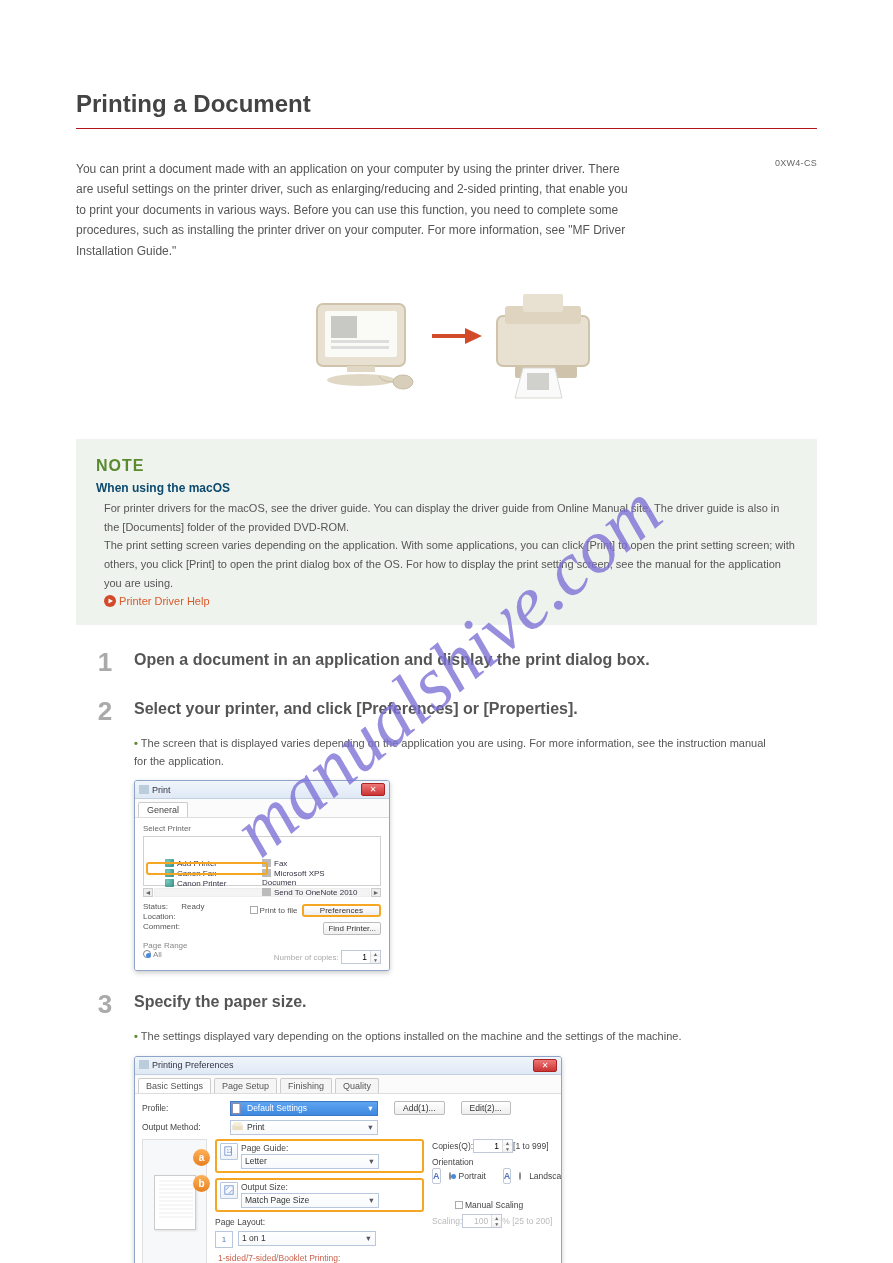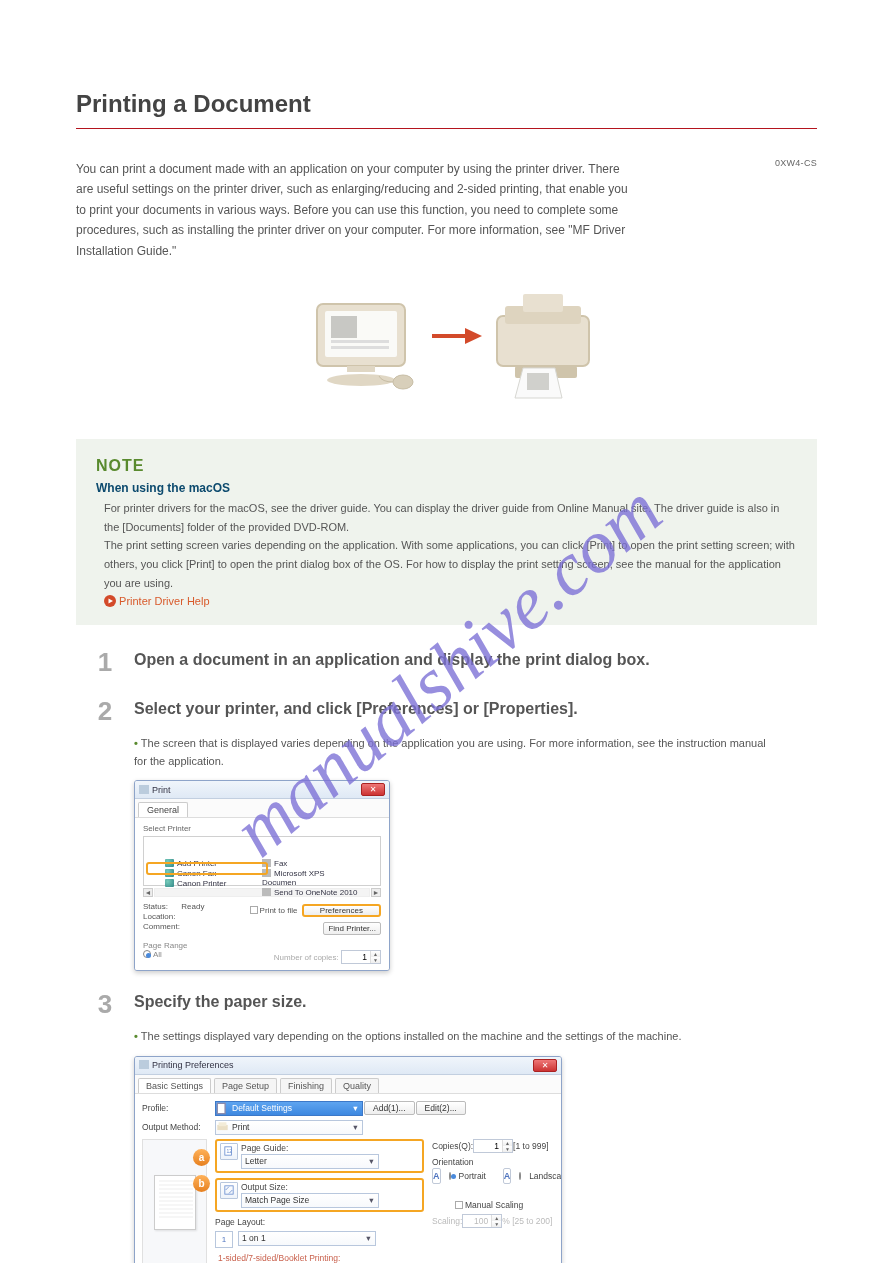--- a/index.html
+++ b/index.html
@@ -54,21 +54,21 @@
   .chk { display: inline-block; width: 8px; height: 8px; border: 1px solid #aaa; background: #fff; vertical-align: -1px; margin-right: 2px; }
   .btn-sm { display: inline-block; border: 1px solid #bbb; border-radius: 2px; padding: 1px 4px; background: linear-gradient(#fff,#eee); font-size: 8px; color: #333; margin-top: 2px; }
   .pref-hl { border: 2px solid #f5a623; border-radius: 3px; padding: 0 16px; }
   .prange { margin-top: 6px; color: #888; }
   .prange .opt { margin-bottom: 1px; }
   .ncopies { color: #aaa; }
 
   
   .pref-dialog { border: 1px solid #8ea4c9; border-radius: 3px; width: 428px; font-family: "Segoe UI", Tahoma, sans-serif; background: #f4f4f4; font-size: 9px; box-shadow: 0 2px 5px rgba(0,0,0,0.2); overflow: hidden; }
   .pref-body { background: #fff; padding: 7px; }
-  .form-row { display: flex; align-items: center; margin-bottom: 4px; gap: 1px; }
+  .form-row { display: flex; align-items: center; margin-bottom: 4px; gap: 16px; }
   .form-row .lbl { width: 72px; font-size: 8.5px; color: #444; }
   .combo { border: 1px solid #b8c7dd; background: linear-gradient(#fff,#f7f9fc); display: flex; align-items: center; font-size: 8.5px; height: 15px; overflow: hidden; }
   .combo.blue { background: linear-gradient(#5ea4f0,#3d88e0); color: #fff; border-color: #3c78c8; }
   .combo .ci { width: 13px; height: 13px; display: flex; align-items: center; justify-content: center; }
   .combo .txt { flex: 1; padding: 0 3px; }
   .combo .dd { width: 13px; text-align: center; color: #556; }
   .combo.blue .dd { color: #fff; }
   .btn-m { border: 1px solid #bbb; border-radius: 2px; padding: 1px 8px; background: linear-gradient(#fff,#eee); font-size: 8.5px; color: #333; }
   .lower-row { display: flex; gap: 8px; position: relative; }
   .preview-pane { width: 65px; border: 1px solid #e0e0e0; background: #f7f8fa; display: flex; align-items: center; justify-content: center; height: 128px; }

